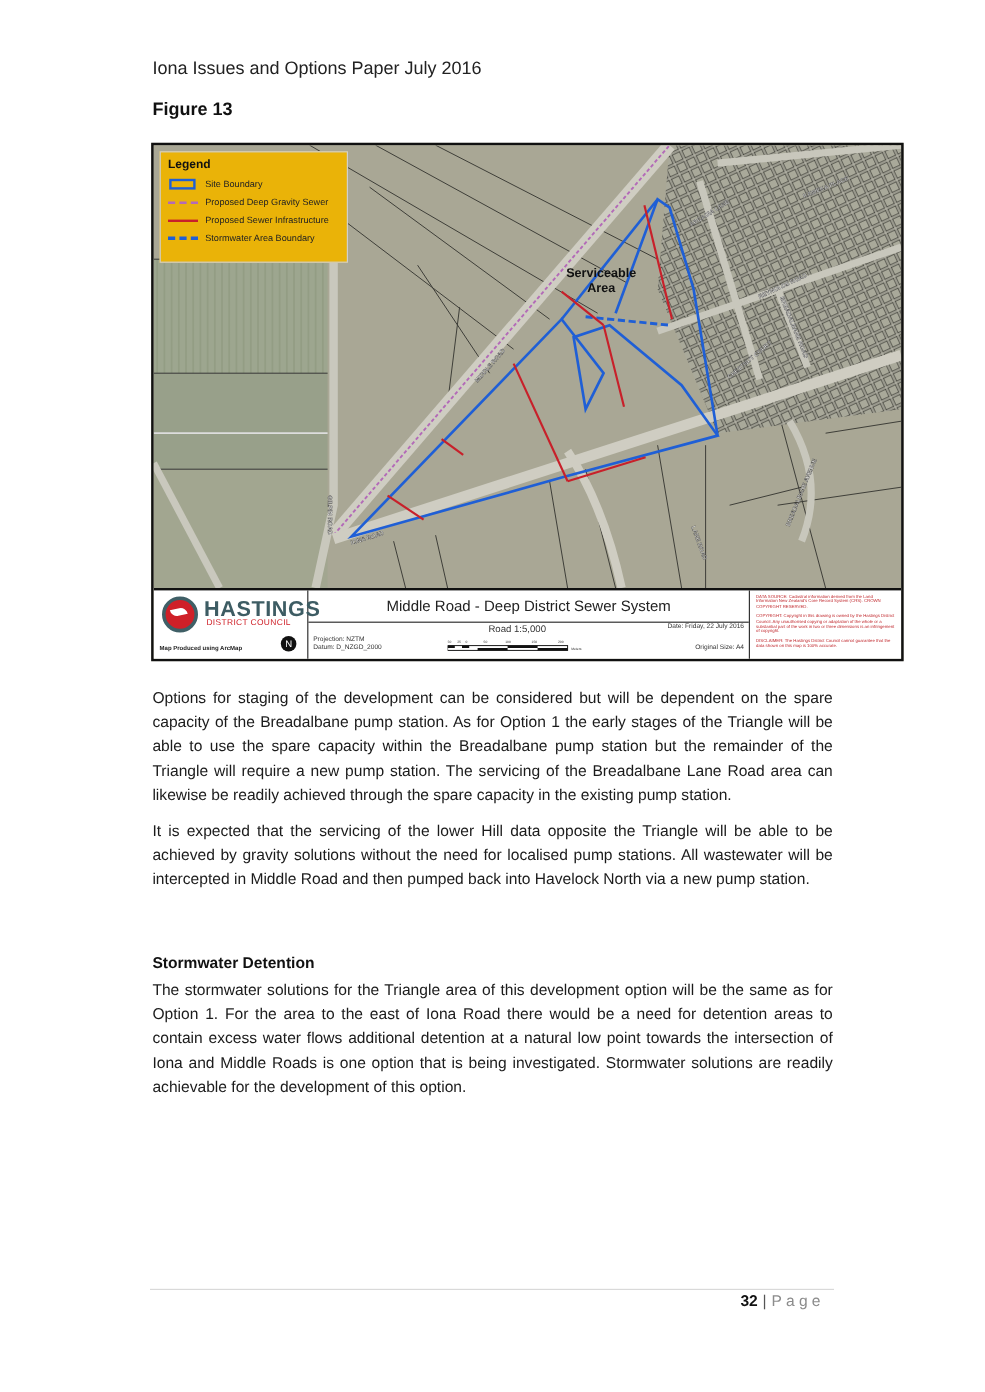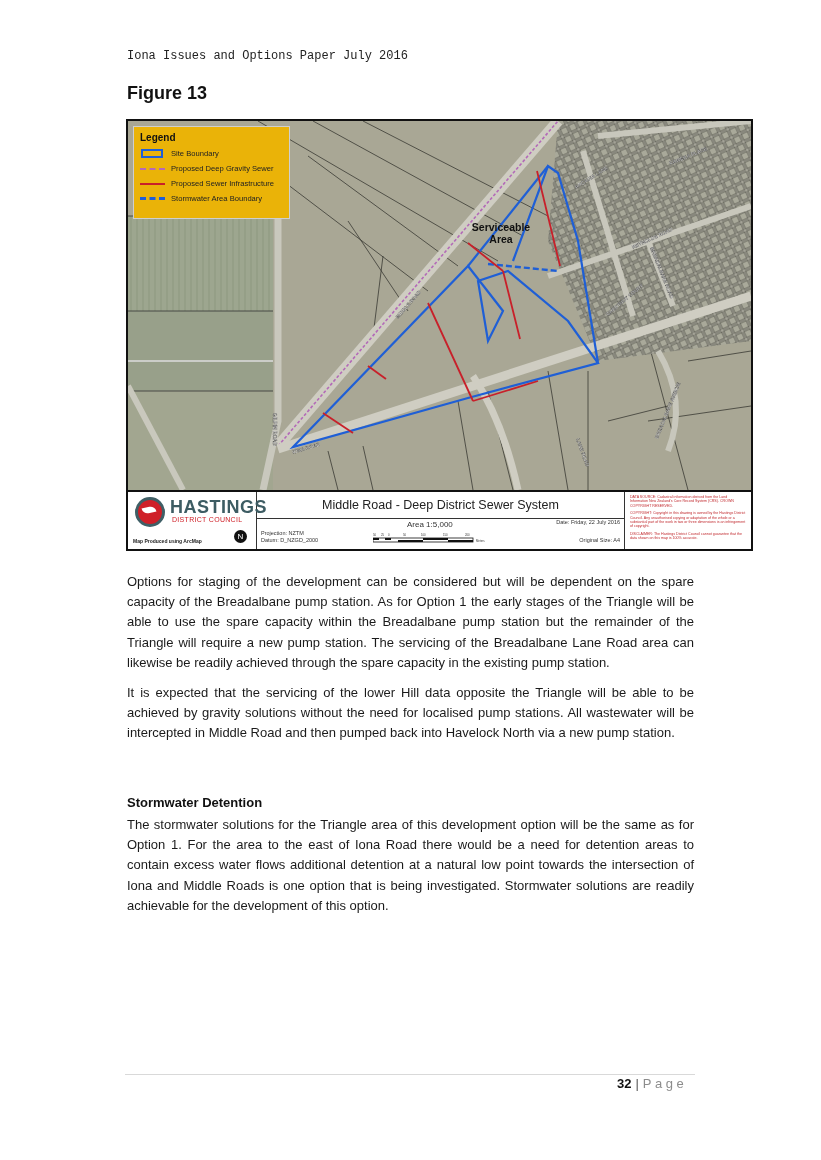--- a/index.html
+++ b/index.html
@@ -1,19 +1,19 @@
 <!DOCTYPE html>
 <html><head>
 <meta charset="utf-8">
 <style>
   html, body { margin: 0; padding: 0; background: #ffffff; }
   body { width: 821px; height: 1160px; position: relative; overflow: hidden;
          font-family: "Liberation Sans", "DejaVu Sans", sans-serif; color: #111; }
-  .page-header { position: absolute; left: 127px; top: 49px; font-size: 12px; color: #222; font-family: Liberation Mono, monospace; }
-  .figure-label { position: absolute; left: 127px; top: 83px; font-size: 18px; font-weight: bold; color: #111; }
+  .page-header { position: absolute; left: 127px; top: 49px; font-size: 15px; color: #222; }
+  .figure-label { position: absolute; left: 127px; top: 83px; font-size: 15px; font-weight: bold; color: #111; }
   .map-frame { position: absolute; left: 126px; top: 119px; width: 627px; height: 432px;
                border: 2px solid #111; box-sizing: border-box; background: #a7a594; overflow: hidden; }
   .map-frame svg.map { position: absolute; left: 0; top: 0; }
   .legend { position: absolute; left: 5px; top: 5px; width: 157px; height: 93px; background: #eab308;
             border: 1px solid #cfcfcf; box-sizing: border-box; padding: 5px 6px; }
   .legend-title { font-size: 10px; font-weight: bold; margin-bottom: 3px; color:#111; }
   .legend-row { display: flex; align-items: center; height: 15px; font-size: 7.6px; color: #222; text-align: right; }
   .legend-swatch { width: 26px; height: 12px; margin-right: 5px; position: relative; flex: none; }
   .sw-box { position:absolute; left:1px; top:1px; width:22px; height:9px; border:2px solid #1f5fd6; box-sizing:border-box; }
   .sw-purple { position:absolute; left:0; top:5px; width:25px; height:0; border-top:2px dashed #b36ab8; }
@@ -188,21 +188,21 @@
       <div class="logo-sub">DISTRICT COUNCIL</div>
       <div class="map-produced">Map Produced using ArcMap</div>
       <div class="north-arrow">N</div>
     </div>
     <div class="tb-center">
       <div class="tb-title">Middle Road - Deep District Sewer System</div>
       <div class="tb-proj">
         <div>Projection: NZTM</div>
         <div>Datum: D_NZGD_2000</div>
       </div>
-      <div class="tb-scale">Area 1:5,000</div>
+      <div class="tb-scale">Road 1:5,000</div>
       <svg class="scalebar" viewBox="0 0 120 10" width="120" height="10">
         <rect x="0" y="5" width="100" height="4" fill="#fff" stroke="#111" stroke-width="0.8"></rect>
         <rect x="0" y="5" width="6" height="2" fill="#111"></rect>
         <rect x="12" y="5" width="6" height="2" fill="#111"></rect>
         <rect x="25" y="7" width="25" height="2" fill="#111"></rect>
         <rect x="50" y="5" width="25" height="2" fill="#111"></rect>
         <rect x="75" y="7" width="25" height="2" fill="#111"></rect>
         <g font-size="2.8" fill="#333" font-family="Liberation Sans, sans-serif">
           <text x="0" y="3">50</text>
           <text x="8" y="3">25</text>

